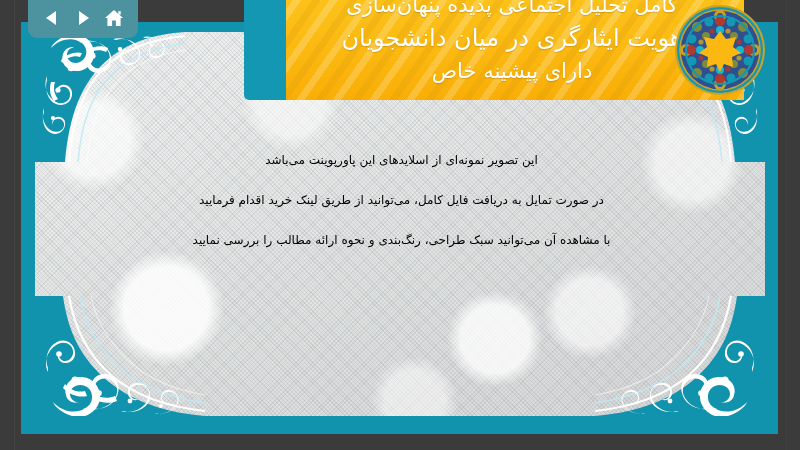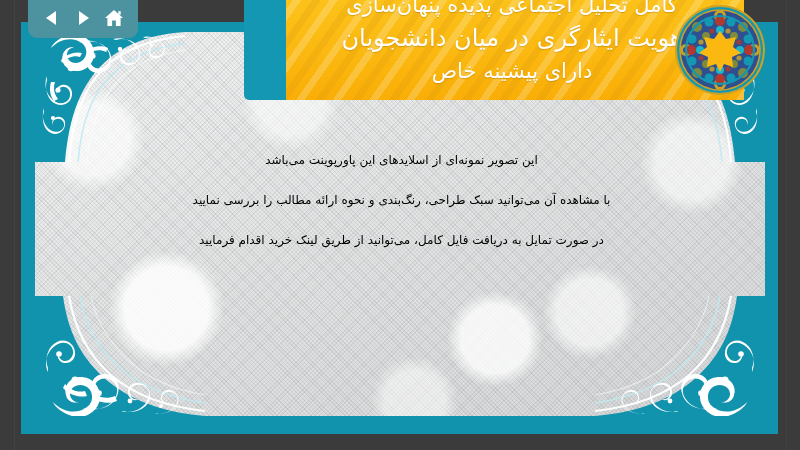--- a/index.html
+++ b/index.html
@@ -259,22 +259,22 @@
         <path d="M13 44 c-5 11 0 23 10 28 c7 3 14 0 15-7 c1-5-4-11-9-10 c-4 1-6 5-5 8 c-3-3 0-9 5-10 c7-1 12 5 11 11 c-1 9-10 14-18 10 c-9-4-13-17-9-26z"></path>
         <circle cx="40" cy="36" r="3.5"></circle>
         <circle cx="64" cy="23" r="2.8"></circle>
         <circle cx="95" cy="15" r="2.4"></circle>
         <circle cx="24" cy="62" r="2.8"></circle>
       </g>
     </svg>
 
     <div class="body-text">
       <span class="bline">این تصویر نمونه‌ای از اسلایدهای این پاورپوینت می‌باشد</span>
+      <span class="bline">در صورت تمایل به دریافت فایل کامل، می‌توانید از طریق لینک خرید اقدام فرمایید</span>
       <span class="bline">با مشاهده آن می‌توانید سبک طراحی، رنگ‌بندی و نحوه ارائه مطالب را بررسی نمایید</span>
-      <span class="bline">در صورت تمایل به دریافت فایل کامل، می‌توانید از طریق لینک خرید اقدام فرمایید</span>
     </div>
 
   </div>
 
   <div class="title-banner">
     <div class="banner-cap"></div>
     <div class="banner-body">
       <div class="banner-text">
         <span class="tline l1">کامل تحلیل اجتماعی پدیده پنهان‌سازی</span>
         <span class="tline l2">هویت ایثارگری در میان دانشجویان</span>

